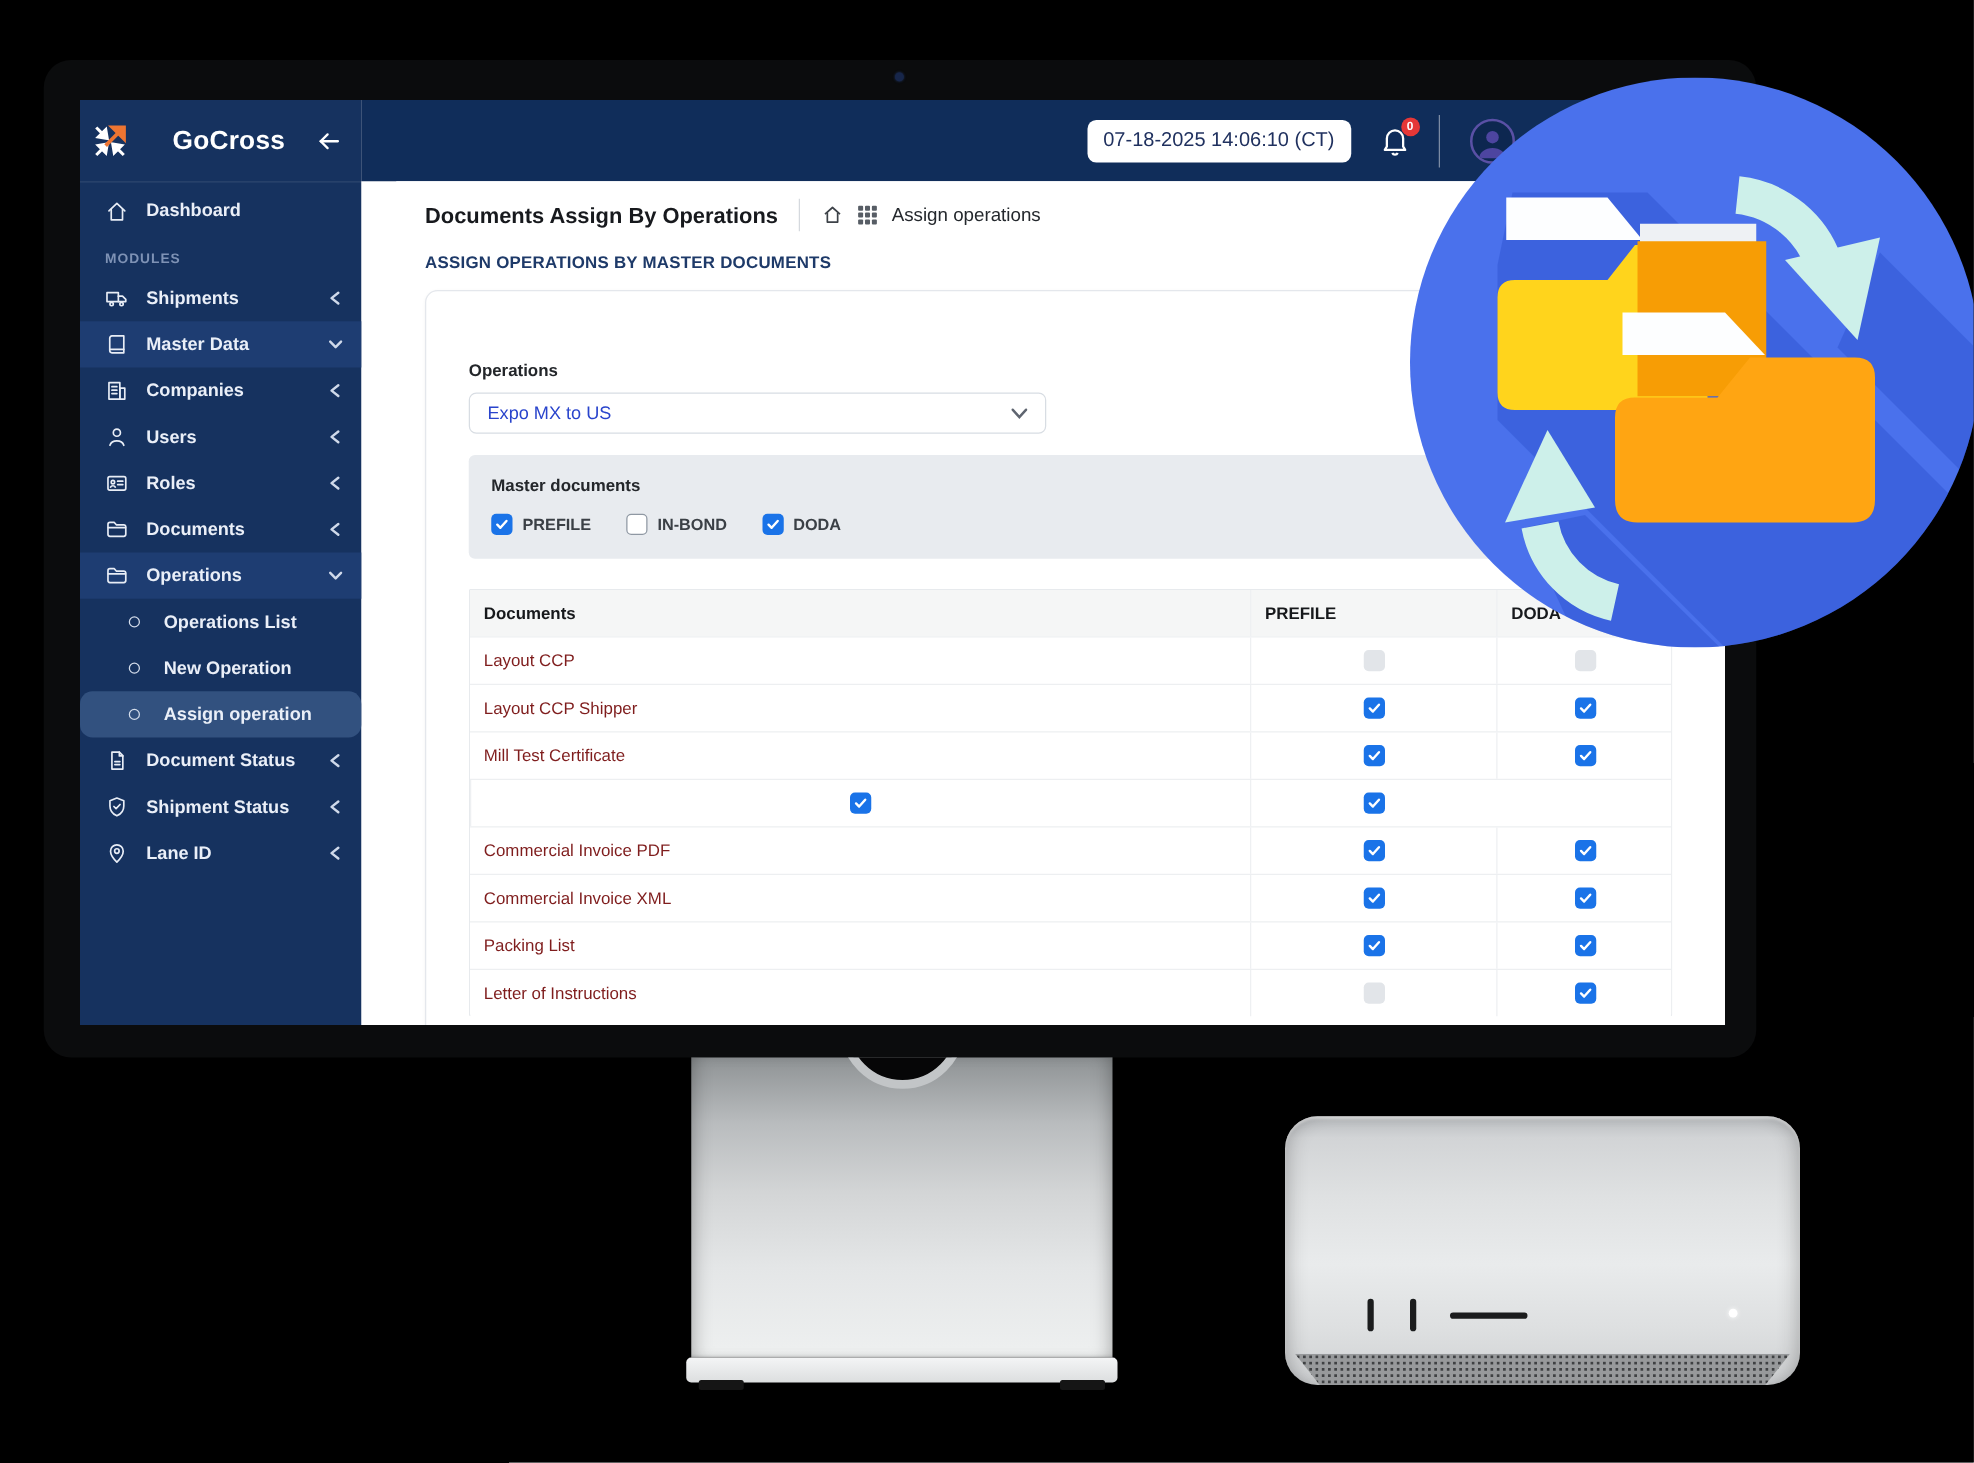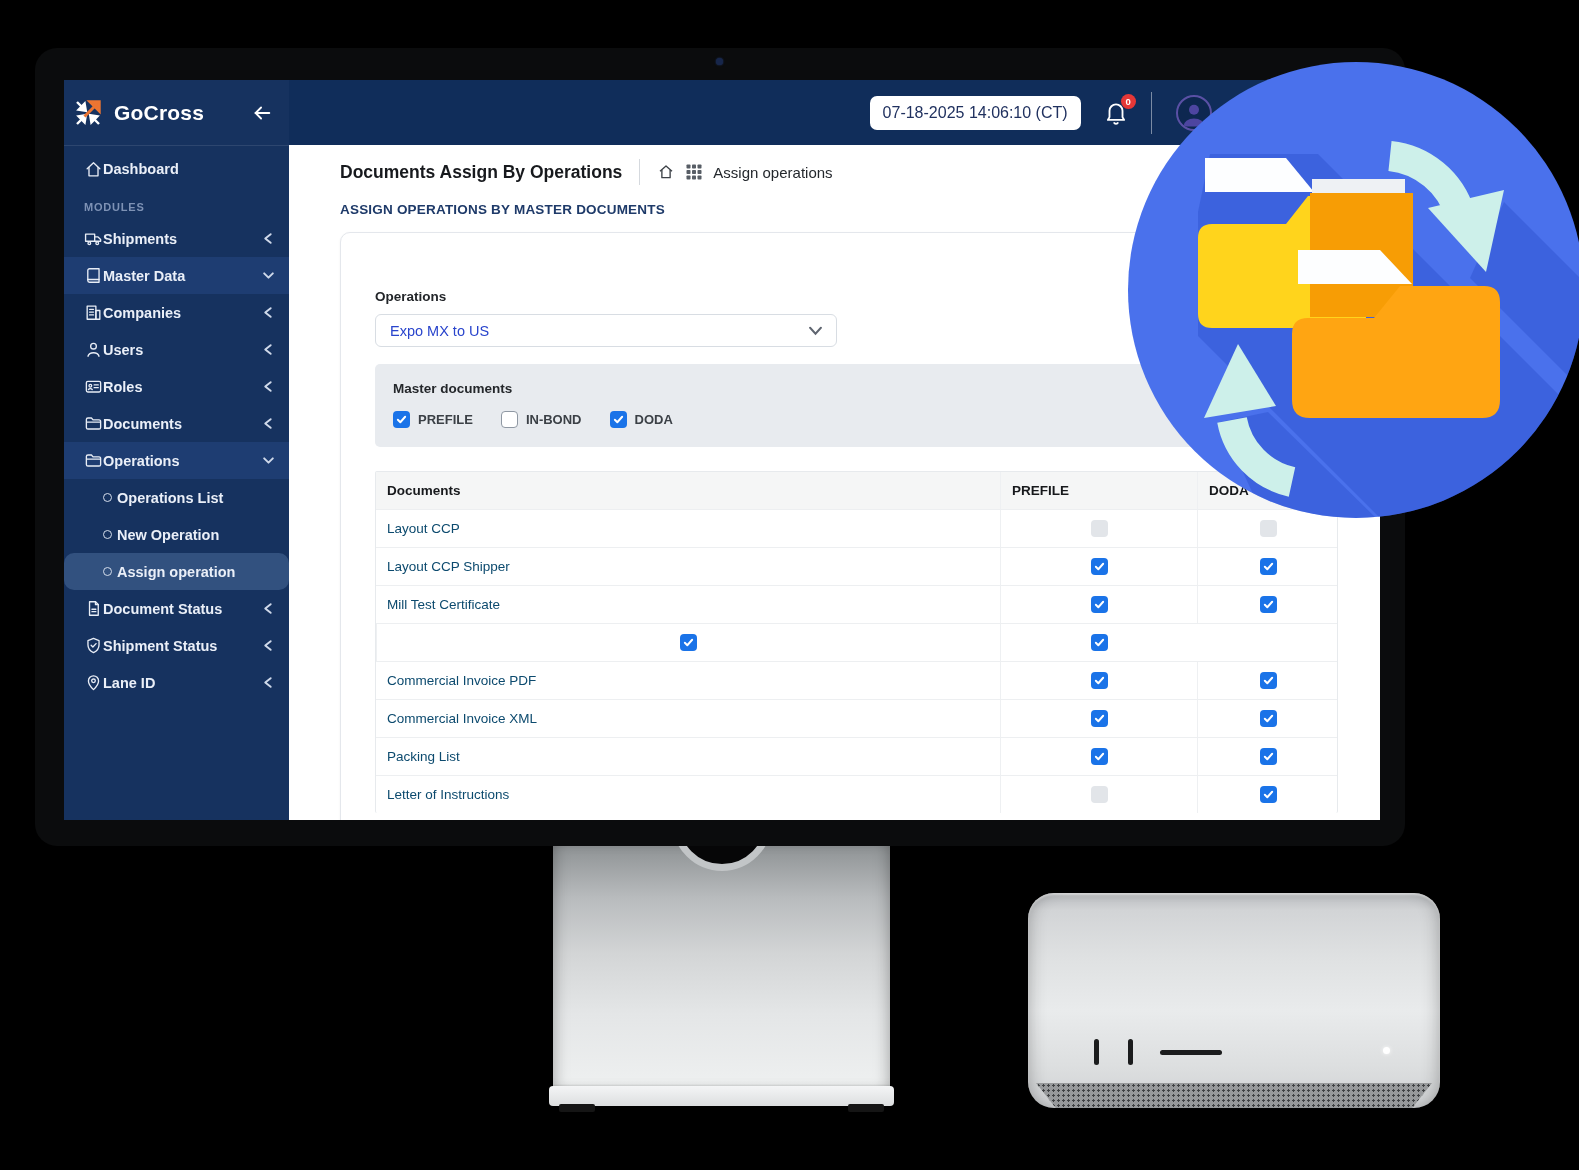--- a/index.html
+++ b/index.html
@@ -36,25 +36,25 @@
       background-size:5px 5px; }
   .usbc { position:absolute; width:5px; height:26px; border-radius:3px; background:#1b1c1d; top:146px; }
   .usbc.p1 { left:66px; } .usbc.p2 { left:100px; }
   .sd-slot { position:absolute; left:132px; top:157px; width:62px; height:5px; border-radius:3px; background:#1b1c1d; }
   .led { position:absolute; left:355px; top:154px; width:7px; height:7px; border-radius:50%;
          background:#fff; box-shadow:0 0 4px rgba(255,255,255,.9); }
 
   
   .sidebar { position:absolute; left:0; top:0; width:225px; height:740px; background:#16325f; color:#e9eef7; }
   .logo-row { height:66px; display:flex; align-items:center; padding:0 16px 0 8px;
-              border-bottom:1px solid rgba(255,255,255,.10); }
+              border-bottom:1px solid rgba(255,255,255,.10);gap:24px; }
   .logo-icon { width:32px; height:32px; display:flex; }
   .logo-text { font-size:21px; font-weight:700; color:#fff; margin-left:10px; letter-spacing:.2px; }
   .collapse-arrow { margin-left:auto; width:22px; height:22px; display:flex; cursor:pointer; }
-  .nav-item { height:37px; display:flex; align-items:center; padding:0 14px 0 20px; 
+  .nav-item { height:37px; display:flex; align-items:center; padding:0 14px 0 20px; gap:14px;
               font-size:14.5px; font-weight:700; color:#eaeff8; cursor:pointer; }
   .nav-item.dash { height:38px; margin-top:4px; }
   .nav-item.hl { background:#1e3d72; }
   .nav-item.sub { padding-left:34px; font-weight:700; }
   .nav-item.active { background:#32517f;border-radius:10px; }
   .nav-icon { width:19px; height:19px; display:flex; flex:0 0 auto; }
   .nav-icon svg { width:19px; height:19px; }
   .bullet { width:9px; height:9px; border:1.6px solid #d4ddeb; border-radius:50%; flex:0 0 auto; margin:0 5px; }
   .nav-chevron { margin-left:auto; width:13px; height:13px; display:flex; }
   .modules-label { padding:13px 20px 7px; font-size:11px; font-weight:700; letter-spacing:.8px; color:#7e92b5; }
@@ -101,21 +101,21 @@
 
   .cb { width:17px; height:17px; border-radius:4px; display:flex; align-items:center; justify-content:center; flex:0 0 auto; }
   .cb.checked { background:#1a73e8; cursor:pointer; }
   .cb.checked svg { width:11px; height:11px; }
   .cb.unchecked { background:#fff; border:1.6px solid #8f98a3; cursor:pointer; }
   .cb.disabled { background:#e2e5e9; }
 
   .doc-table { margin-top:24px; width:963px; border:1px solid #e7eaed; border-bottom:none; border-radius:2px; }
   .t-row { display:grid; grid-template-columns:624px 197px 142px; align-items:center; height:38px; }
   .t-row.head { background:#f5f6f6; height:37px; font-weight:700; font-size:13.5px; color:#17191c; }
-  .t-row.body { border-top:1px solid #edeff1; font-size:13.5px; color:#0c4a6e; }
+  .t-row.body { border-top:1px solid #edeff1; font-size:13.5px; color:#7f1d1d; }
   .t-cell { padding-left:11px; height:100%; display:flex; align-items:center; }
   .t-cell.c2, .t-cell.c3 { border-left:1px solid #eef0f2; justify-content:flex-start; }
   .t-row.body .t-cell.c2, .t-row.body .t-cell.c3 { justify-content:center; padding-left:0; }
 
   
   .illustration { position:absolute; left:1128px; top:62px; width:456px; height:456px; }
 </style>
 </head>
 <body>
 

